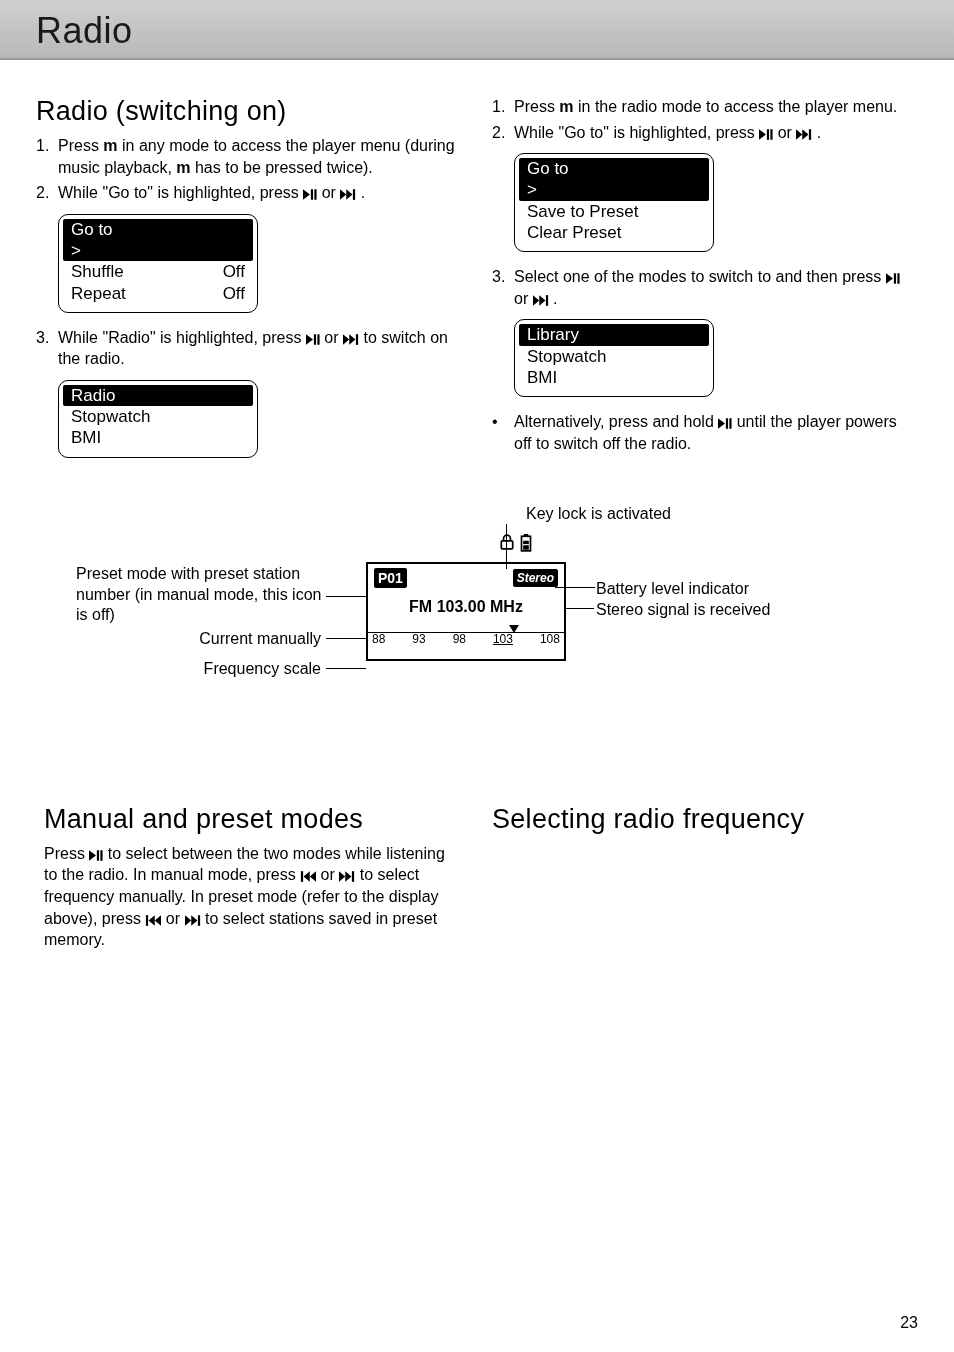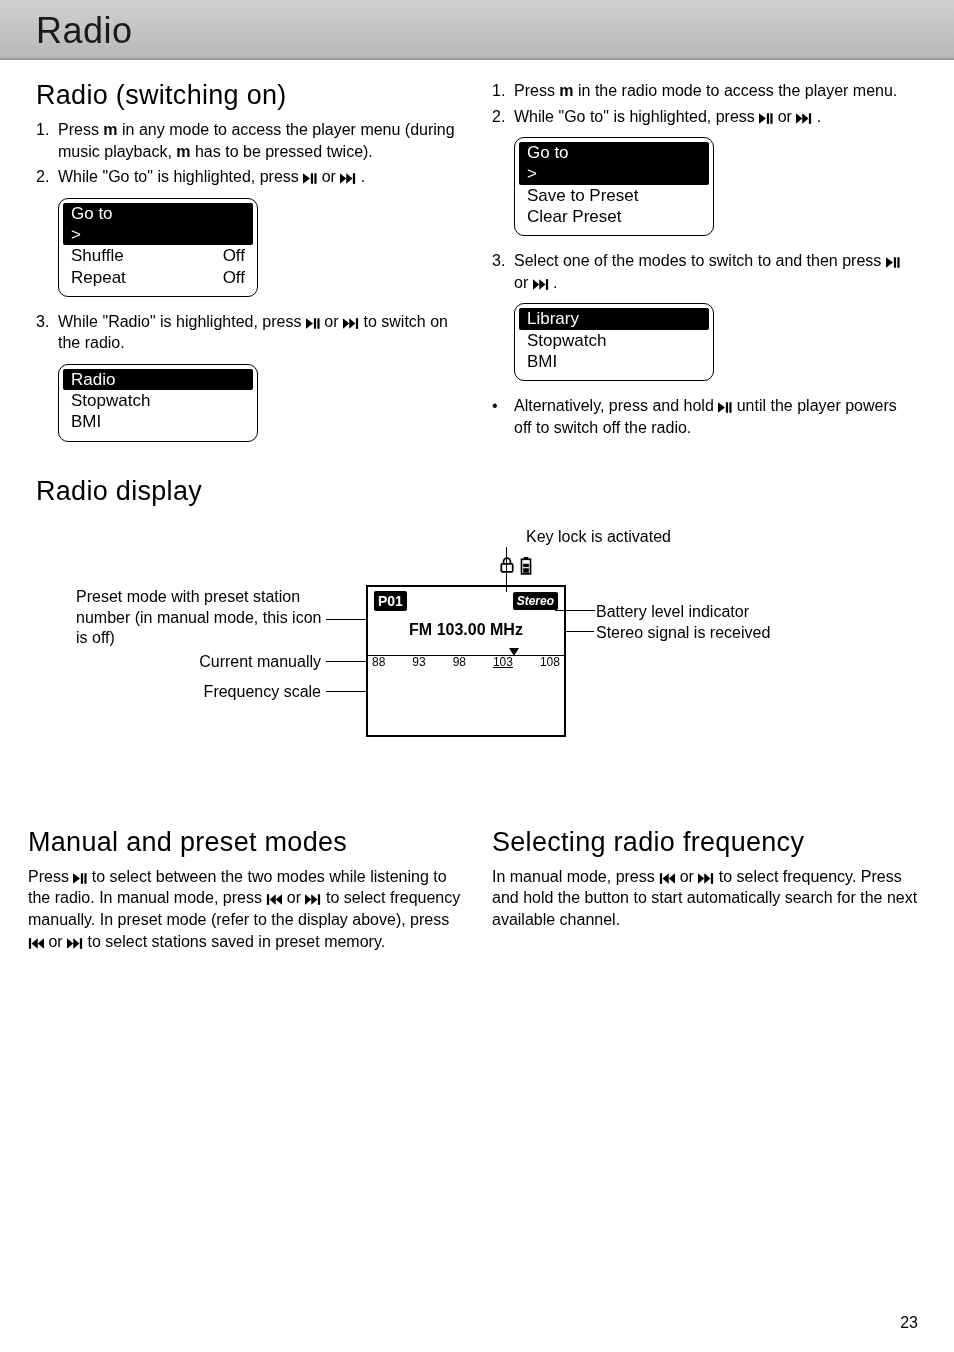--- a/index.html
+++ b/index.html
@@ -17,21 +17,21 @@
       padding: 10px 36px 6px;
     }
     .header-bar h1 {
       font-size: 36px;
       font-weight: 500;
       color: #1a1a1a;
       letter-spacing: 0.5px;
     }
     .content {
       display: flex;
-      padding: 20px 36px 0;
+      padding: 36px 36px 0;
       gap: 30px;
     }
     .col {
       flex: 1;
     }
     h2 {
       font-size: 27px;
       font-weight: 500;
       margin-bottom: 8px;
       letter-spacing: 0.3px;
@@ -89,29 +89,29 @@
       display: flex;
       justify-content: space-between;
       padding: 0 12px;
     }
     .bold { font-weight: bold; }
     .radio-display-section {
       padding: 20px 36px 0;
     }
     .display-fig {
       position: relative;
-      margin-top: 20px;
+      margin-top: 12px;
       height: 280px;
     }
     .lcd-box {
       position: absolute;
       left: 330px;
       top: 58px;
       width: 200px;
-      height: 152px;
+      height: 99px;
       border: 2px solid #000;
     }
     .lcd-top {
       display: flex;
       justify-content: space-between;
       align-items: center;
       padding: 4px 6px;
     }
     .p01 {
       background: #000;
@@ -158,21 +158,21 @@
       position: absolute;
       font-size: 16px;
       line-height: 1.3;
     }
     .callout-line {
       position: absolute;
       background: #000;
     }
     .bottom-row {
       display: flex;
-      padding: 20px 28px 0;
+      padding: 20px 44px 0;
       gap: 30px;
     }
     .bottom-row p {
       font-size: 16px;
       line-height: 1.35;
     }
     .page-num {
       position: absolute;
       bottom: 20px;
       right: 36px;
@@ -319,21 +319,20 @@
     <div class="bullet-item">
       <span class="bullet">•</span>
       <span>Alternatively, press and hold </span><svg class="icon-inline" width="14" height="11">
           <use href="#play-pause"></use>
         </svg><span> until the player powers off to switch off the radio.</span>
     </div>
   </div>
 </div>
 
 <div class="radio-display-section">
-  <h2>Radio display</h2>
 
   <div class="display-fig">
 
     <div class="callout" style="left:490px; top:0;">Key lock is activated</div>
     <div class="callout-line" style="left:470px; top:20px; width:1px; height:45px;"></div>
 
     <div class="callout" style="left:40px; top:60px; width:250px;">Preset mode with preset station number (in manual mode, this icon is off)</div>
     <div class="callout-line" style="left:290px; top:92px; width:40px; height:1px;"></div>
 
     <div class="callout" style="left:100px; top:125px; text-align:right; width:185px;">Current manually</div>
@@ -388,23 +387,16 @@
           <use href="#next"></use>
         </svg><span> to select frequency manually. In preset mode (refer to the display above), press </span><svg class="icon-inline" width="16" height="11">
           <use href="#prev"></use>
         </svg><span> or </span><svg class="icon-inline" width="16" height="11">
           <use href="#next"></use>
         </svg><span> to select stations saved in preset memory.</span>
     </p>
   </div>
   <div class="col">
     <h2>Selecting radio frequency</h2>
-    <p>
-      <span>In manual mode, press </span><svg class="icon-inline" width="16" height="11">
-          <use href="#prev"></use>
-        </svg><span> or </span><svg class="icon-inline" width="16" height="11">
-          <use href="#next"></use>
-        </svg><span> to select frequency. Press and hold the button to start automatically search for the next available channel.</span>
-    </p>
   </div>
 </div>
 
 <div class="page-num">23</div>
 
 </body></html>

